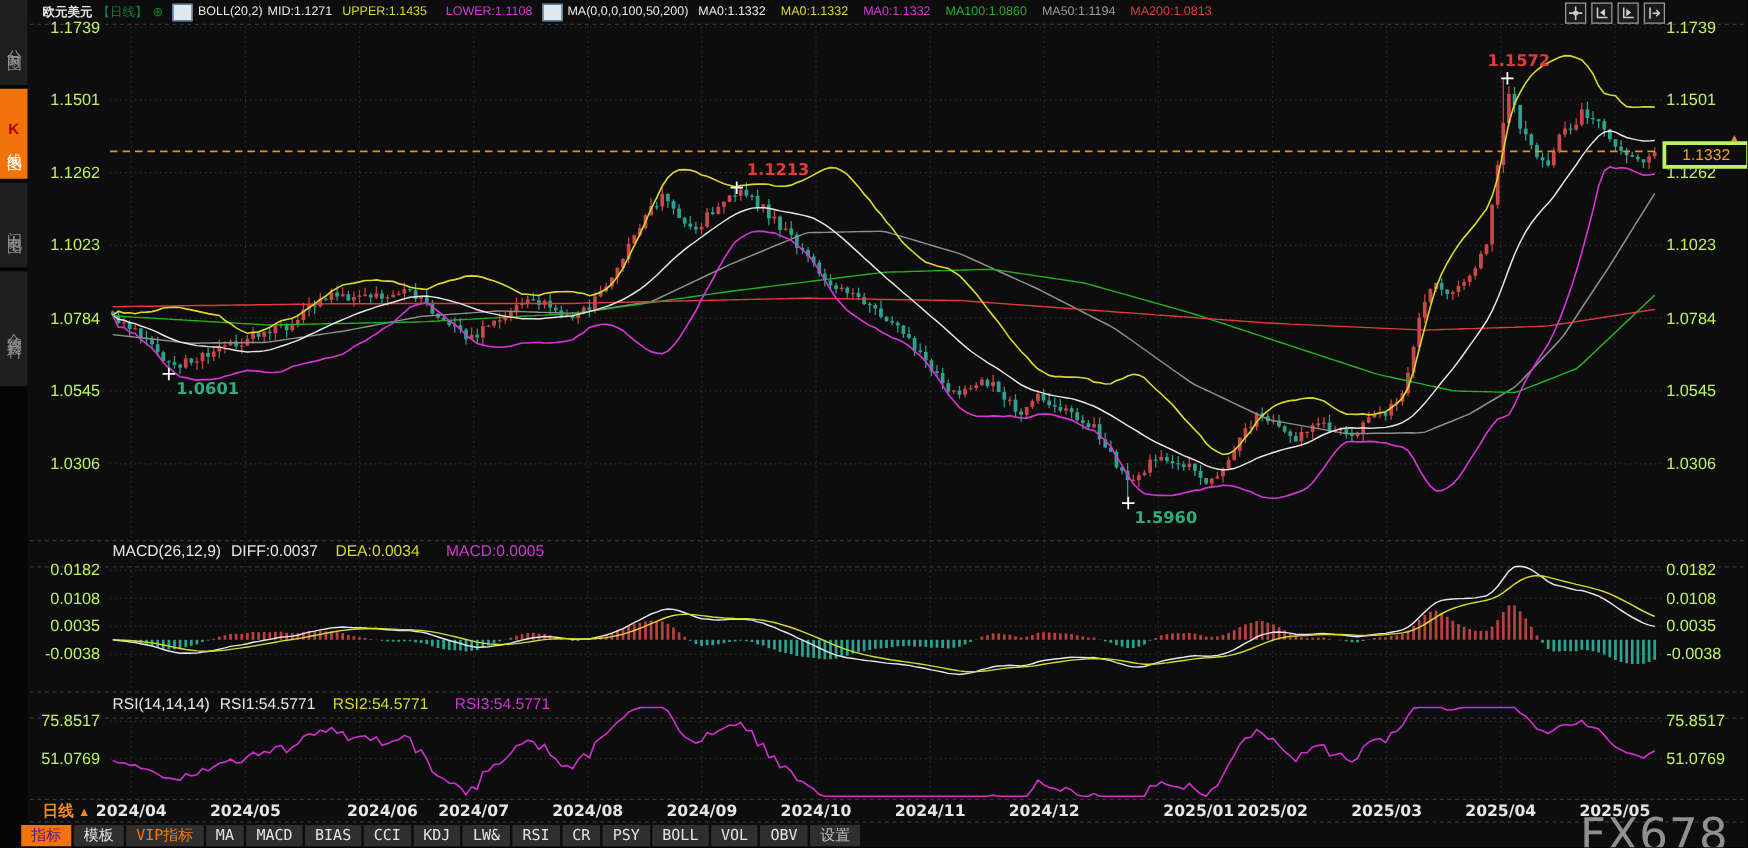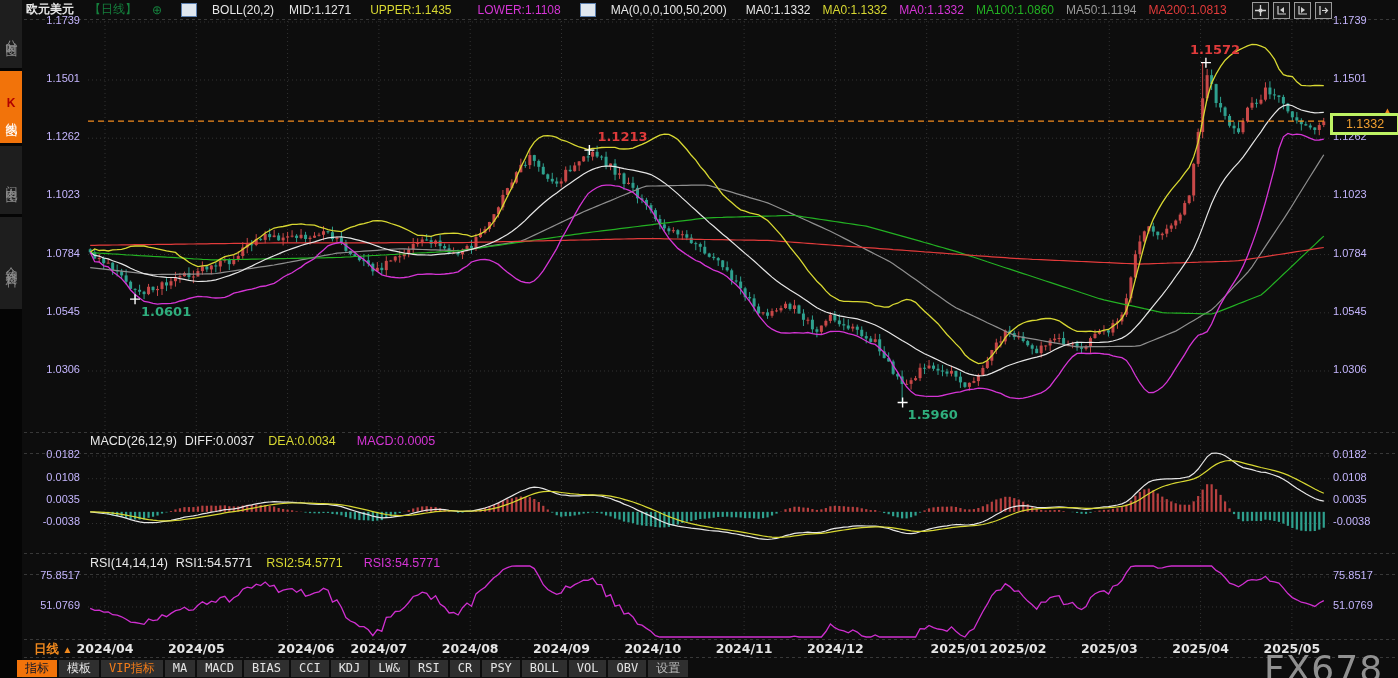--- a/index.html
+++ b/index.html
@@ -6,47 +6,47 @@
   .app{position:relative;width:1398px;height:678px;background:#0d0d0d;overflow:hidden;
        font-family:"Liberation Sans",sans-serif;color:#ddd;-webkit-user-select:none;}
   
   .sidebar{position:absolute;left:0;top:0;width:22px;height:678px;background:#050505;}
   .side-tab{writing-mode:vertical-rl;text-orientation:upright;width:22px;background:#1e1e1e;
             color:#8f8f8f;font-size:12px;text-align:center;margin-bottom:3px;
             display:flex;align-items:center;justify-content:center;letter-spacing:3px;cursor:pointer;}
   .side-tab.active{background:#f2730a;color:#fff;}
   .side-tab.active .khead{color:#b00000;font-weight:bold;}
   
-  .tophdr{position:absolute;left:26px;top:0;height:19px;display:flex;align-items:center;
-          gap:19px;font-size:12px;white-space:nowrap;}
+  .tophdr{position:absolute;left:34px;top:0;height:19px;display:flex;align-items:center;
+          gap:8px;font-size:10px;white-space:nowrap;}
   .o{color:#15803d;} .y{color:#d8d832;} .m{color:#d535d5;margin-left:7px;} .w{color:#e8e8e8;}
   .miniicon{width:14px;height:12px;background:#dfe7ef;border:1px solid #5b7fae;display:inline-block;}
   .topicons{position:absolute;top:2px;right:66px;display:flex;gap:4px;}
   .ticon{width:15px;height:15px;border:1px solid #9a9a9a;background:#1a1a1a;display:flex;
          align-items:center;justify-content:center;cursor:pointer;}
   
   .panelhdr{position:absolute;left:90px;display:flex;gap:14px;font-size:12.5px;white-space:nowrap;}
   
-  .ylab{position:absolute;font-size:11px;color:#c4b5fd;width:60px;}
+  .ylab{position:absolute;font-size:13px;color:#bef264;width:60px;}
   .ylab.left{text-align:right;left:20px;}
   .ylab.right{text-align:left;left:1333px;}
   .datelab{position:absolute;top:641px;width:70px;text-align:center;font-size:12.5px;
            font-weight:bold;color:#e6e6e6;font-family:"DejaVu Sans",sans-serif;}
   .periodlab{position:absolute;left:34px;top:641px;font-size:12.5px;font-weight:bold;color:#f28a1e;}
   
   .annot{position:absolute;font-size:13px;font-weight:bold;font-family:"DejaVu Sans",sans-serif;}
   
   .pricetag{position:absolute;left:1330px;width:64px;height:16px;border:3px solid #bef264;
             background:#0d0d0d;color:#f2a030;font-size:12.5px;line-height:16px;text-align:center;}
   .pricearrow{position:absolute;left:1382px;color:#f28a1e;font-size:11px;}
   
   .toolbar{position:absolute;left:17px;top:660px;height:17px;display:flex;gap:2px;}
   .tb-btn{background:#2f2f2f;color:#e4e4e4;font-size:12px;height:17px;line-height:17px;
           padding:0 8px;cursor:pointer;font-family:"DejaVu Sans Mono","Liberation Sans",sans-serif;white-space:nowrap;}
-  .tb-btn.active{background:#f2730a;color:#0f172a;}
+  .tb-btn.active{background:#f2730a;color:#4c1d95;}
   .tb-btn.vip{color:#f07b1a;}
   .tb-btn.plain{color:#bdbdbd;}
   .watermark{position:absolute;left:1264px;top:648px;font-size:36px;color:#a8a8a8;
              font-family:"DejaVu Sans",sans-serif;letter-spacing:1px;opacity:.85;}
   svg#chart{position:absolute;left:0;top:0;}
 </style>
 </head>
 <body>
 
 <div class="app">

